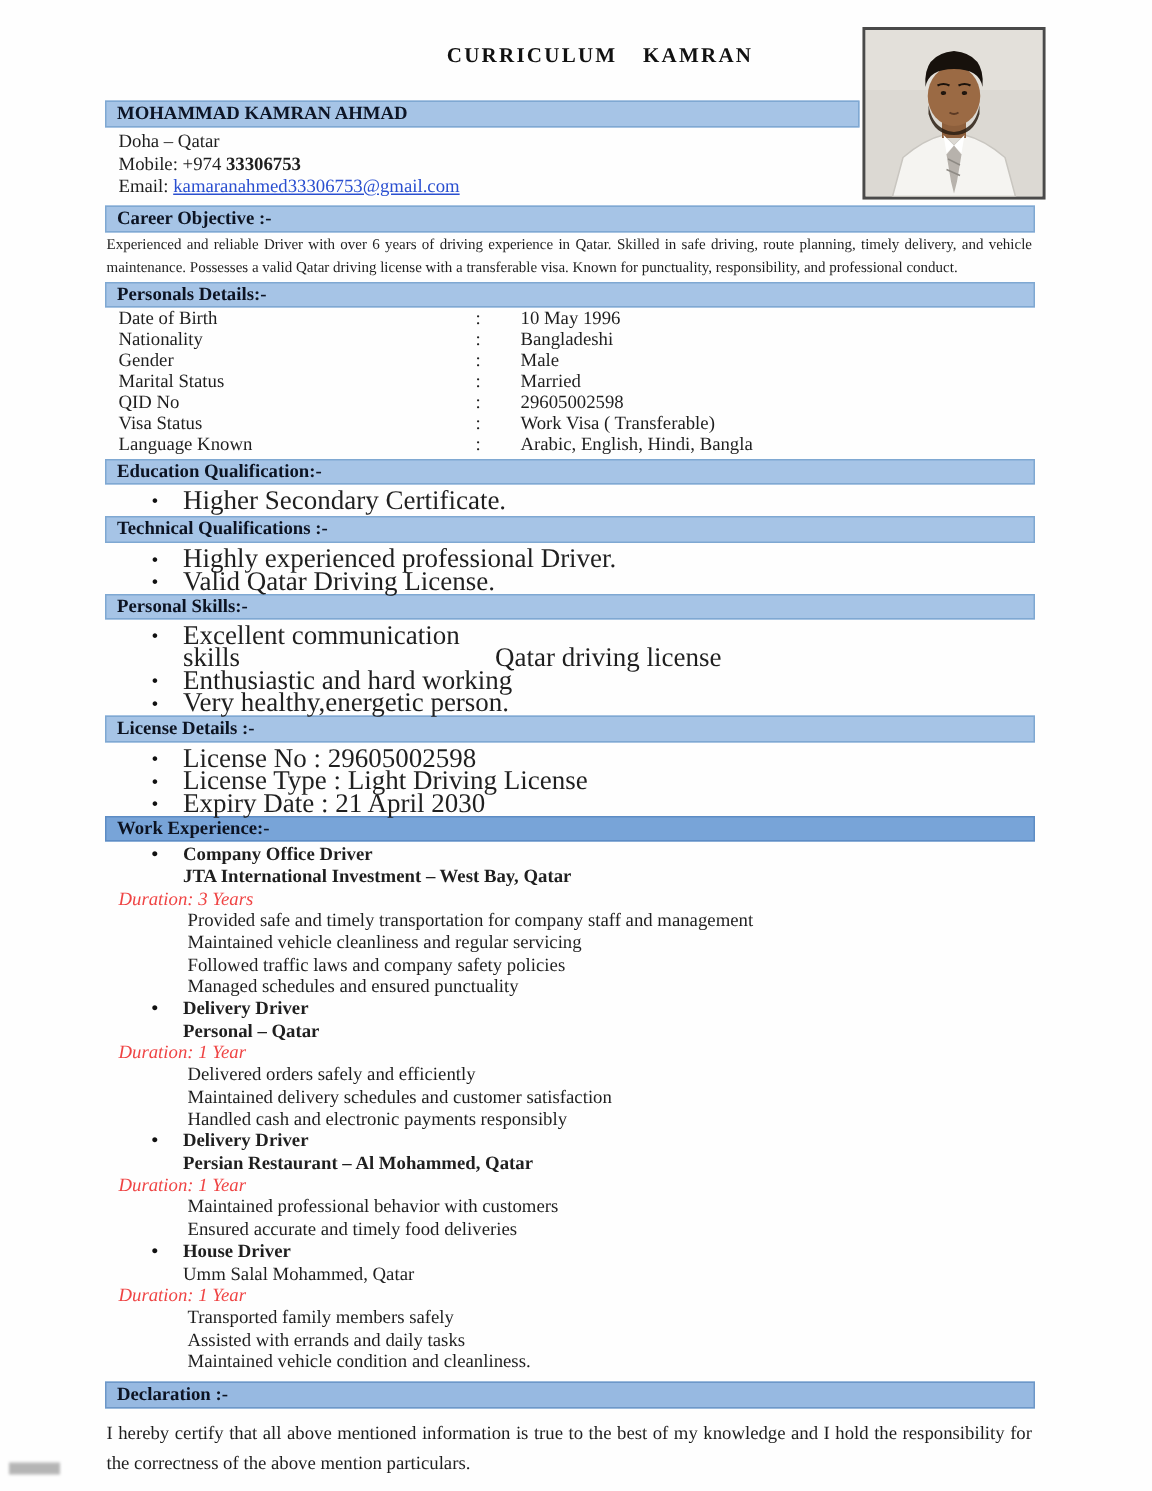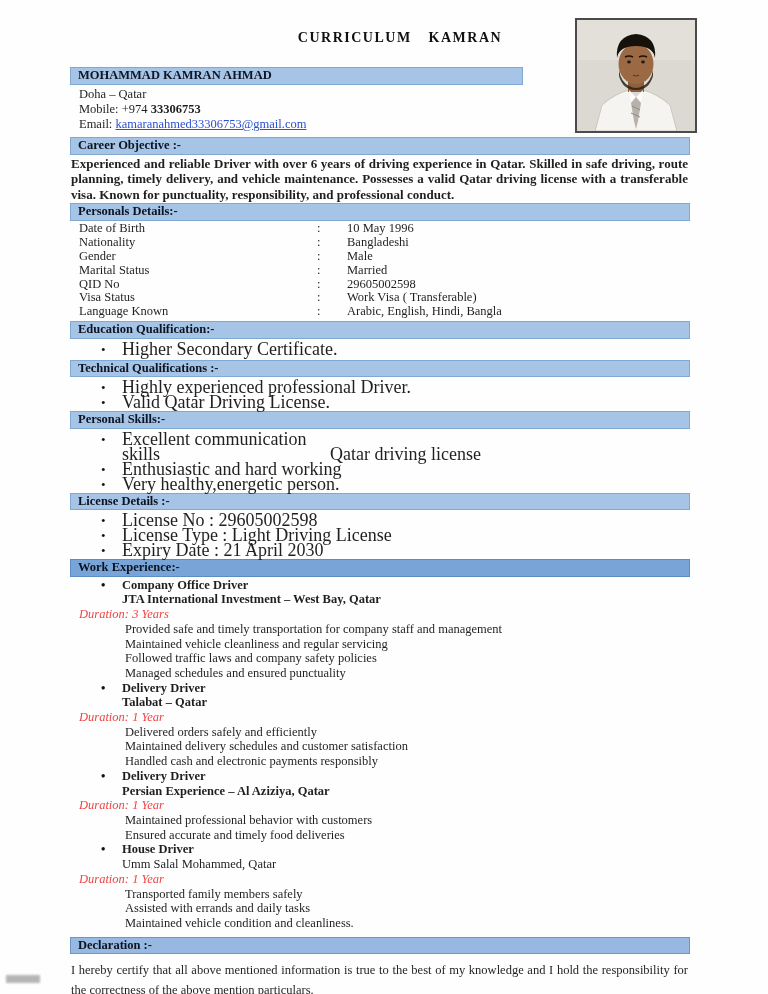--- a/index.html
+++ b/index.html
@@ -10,30 +10,30 @@
   .content{position:absolute;left:70px;top:0;width:620px;}
   .doc-title{
     margin-top:30px;padding-left:40px;text-align:center;
     font-weight:bold;font-size:14px;letter-spacing:1.5px;word-spacing:12px;color:#111;
   }
   .bar{
     box-sizing:border-box;background:var(--bar-light,#a6c4e6);
     border:1px solid #7fa8d2;padding:1px 7px;
     font-weight:bold;font-size:12.5px;line-height:13.5px;color:#0c1322;
   }
-  .bar.name-bar{width:453px;margin-top:21px;color:#0d1526;}
+  .bar.name-bar{width:503px;margin-top:21px;color:#0d1526;}
   .bar.work-bar{background:var(--bar-medium,#78a4d8);border-color:#5d8cc4;}
   .bar.decl-bar{background:var(--bar-decl,#97b9e1);border-color:#6d97c8;}
   .contact{margin-top:2px;padding-left:9px;font-size:12.5px;line-height:15.2px;}
   .contact .bold{font-weight:bold;}
   .email-link{color:#2a4fd0;text-decoration:underline;cursor:pointer;}
   .sec{margin-top:3px;}
   .para{
     margin:1px 0 0 0;padding:0 2px 0 1px;text-align:justify;
-    font-size:13px;line-height:15.6px;font-weight:bold;
+    font-size:10px;line-height:15.6px;
   }
   .details{margin-top:1px;}
   .drow{display:flex;font-size:12.5px;line-height:13.9px;}
   .drow .dlabel{width:238px;padding-left:9px;}
   .drow .dcolon{width:30px;text-align:left;}
   .drow .dvalue{flex:1;}
   ul.blist{list-style:none;margin:3px 0 0 0;padding:0;font-size:18px;}
   ul.blist li{position:relative;padding-left:52px;line-height:15px;}
   ul.blist li::before{
     content:"•";position:absolute;left:31px;top:0;font-size:13px;color:#111;
@@ -175,30 +175,30 @@
         <div class="job-company">JTA International Investment – West Bay, Qatar</div>
         <div class="duration">Duration: 3 Years</div>
         <div class="duty">Provided safe and timely transportation for company staff and management</div>
         <div class="duty">Maintained vehicle cleanliness and regular servicing</div>
         <div class="duty">Followed traffic laws and company safety policies</div>
         <div class="duty">Managed schedules and ensured punctuality</div>
       </div>
 
       <div>
         <div class="job-title">Delivery Driver</div>
-        <div class="job-company">Talabat – Qatar</div>
+        <div class="job-company">Personal – Qatar</div>
         <div class="duration">Duration: 1 Year</div>
         <div class="duty">Delivered orders safely and efficiently</div>
         <div class="duty">Maintained delivery schedules and customer satisfaction</div>
         <div class="duty">Handled cash and electronic payments responsibly</div>
       </div>
 
       <div>
         <div class="job-title">Delivery Driver</div>
-        <div class="job-company">Persian Experience – Al Aziziya, Qatar</div>
+        <div class="job-company">Persian Restaurant – Al Mohammed, Qatar</div>
         <div class="duration">Duration: 1 Year</div>
         <div class="duty">Maintained professional behavior with customers</div>
         <div class="duty">Ensured accurate and timely food deliveries</div>
       </div>
 
       <div>
         <div class="job-title">House Driver</div>
         <div class="job-company plain">Umm Salal Mohammed, Qatar</div>
         <div class="duration">Duration: 1 Year</div>
         <div class="duty">Transported family members safely</div>

